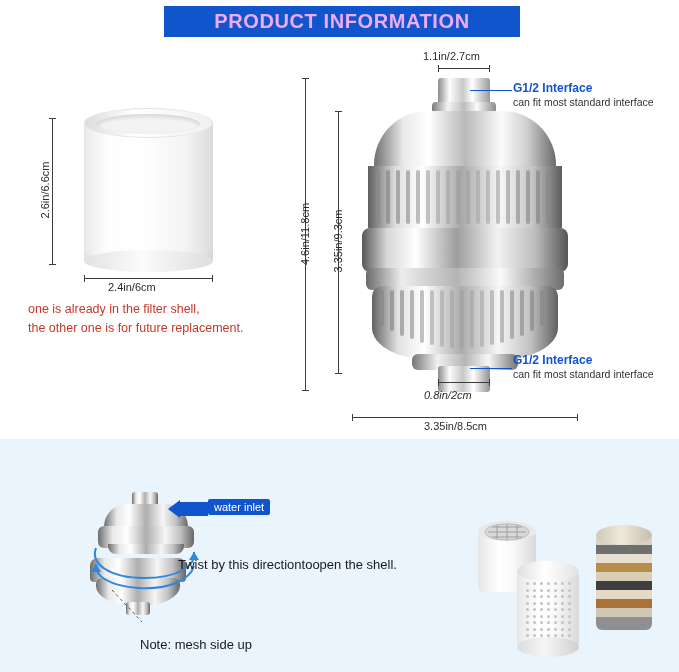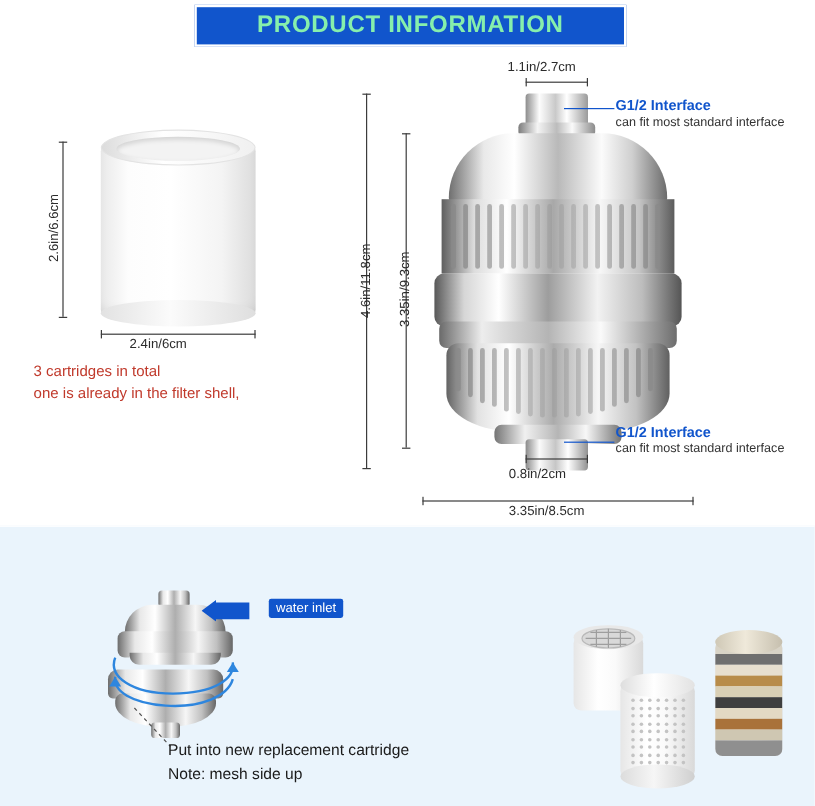--- a/index.html
+++ b/index.html
@@ -12,21 +12,21 @@
   }
   .root{position:relative;width:679px;height:672px;}
 
   
   .title-box{
     position:absolute;left:162px;top:4px;width:356px;height:31px;
     background:#1155cc;border:2px solid #ffffff;
     display:flex;align-items:center;justify-content:center;
   }
   .title-box .t{
-    color:#86efac;font-size:20px;font-weight:bold;letter-spacing:.6px;
+    color:#f0abfc;font-size:20px;font-weight:bold;letter-spacing:.6px;
   }
 
   
   .vline{position:absolute;width:1px;background:#3c3c3c;}
   .hline{position:absolute;height:1px;background:#3c3c3c;}
   .cap-h{position:absolute;height:7px;width:1px;background:#3c3c3c;}
   .cap-v{position:absolute;width:7px;height:1px;background:#3c3c3c;}
   .dim-label{position:absolute;font-size:11px;color:#2b2b2b;line-height:1.15;}
   .dim-vert{
     position:absolute;font-size:11px;color:#2b2b2b;
@@ -138,21 +138,21 @@
   .bshell{position:absolute;}
 
   
   .mini-chrome{
     position:absolute;
     background:linear-gradient(to right,#6d6d6d,#e8e8e8 15%,#ffffff 30%,#aeaeae 50%,#f6f6f6 70%,#c0c0c0 86%,#666666 100%);
   }
 
   .inlet-badge{
     position:absolute;background:#1155cc;color:#fff;font-size:11px;
-    padding:2px 6px;border-radius:2px;white-space:nowrap;margin-left:16px;
+    padding:2px 6px;border-radius:2px;white-space:nowrap;
   }
   .arrow-blue{position:absolute;}
   .btext{position:absolute;font-size:13px;color:#1a1a1a;line-height:1.35;}
 
   
   .wc{position:absolute;}
   .wc-body{
     position:absolute;left:0;top:0;width:100%;height:100%;
     background:linear-gradient(to right,#e6e6e6,#ffffff 35%,#fafafa 60%,#d9d9d9 100%);
     border-radius:6px;
@@ -192,22 +192,22 @@
   <div class="cap-v" style="left:49px;top:118px;"></div>
   <div class="cap-v" style="left:49px;top:264px;"></div>
   <div class="dim-vert" style="left:-5px;top:184px;width:100px;text-align:center;transform:rotate(-90deg);">2.6in/6.6cm</div>
 
   <div class="hline" style="left:84px;top:278px;width:129px;"></div>
   <div class="cap-h" style="left:84px;top:275px;"></div>
   <div class="cap-h" style="left:212px;top:275px;"></div>
   <div class="dim-label" style="left:108px;top:281px;">2.4in/6cm</div>
 
   <div class="red-note">
-    <div>3 cartridges in total</div>
     <div>one is already in the filter shell,</div>
+    <div>the other one is for future replacement.</div>
   </div>
 
   <div class="filter">
     <div class="chrome-top-nut"></div>
     <div class="chrome-nut-ring"></div>
     <div class="chrome-dome"></div>
     <div class="chrome-upper"></div>
     <div class="chrome-belt"></div>
     <div class="chrome-belt2"></div>
     <div class="chrome-lower"></div>
@@ -253,21 +253,21 @@
   </div>
 
   <div class="hline" style="left:438px;top:68px;width:52px;"></div>
   <div class="cap-h" style="left:438px;top:65px;"></div>
   <div class="cap-h" style="left:489px;top:65px;"></div>
   <div class="dim-label" style="left:423px;top:50px;">1.1in/2.7cm</div>
 
   <div class="hline" style="left:438px;top:382px;width:52px;"></div>
   <div class="cap-h" style="left:438px;top:379px;"></div>
   <div class="cap-h" style="left:489px;top:379px;"></div>
-  <div class="dim-label" style="left:424px;top:389px;">0.8in/2cm</div>
+  <div class="dim-label" style="left:424px;top:389px;font-style:italic;">0.8in/2cm</div>
 
   <div class="vline" style="left:338px;top:111px;height:262px;"></div>
   <div class="cap-v" style="left:335px;top:111px;"></div>
   <div class="cap-v" style="left:335px;top:373px;"></div>
   <div class="dim-vert" style="left:288px;top:235px;width:100px;text-align:center;transform:rotate(-90deg);">3.35in/9.3cm</div>
 
   <div class="vline" style="left:305px;top:78px;height:312px;"></div>
   <div class="cap-v" style="left:302px;top:78px;"></div>
   <div class="cap-v" style="left:302px;top:390px;"></div>
   <div class="dim-vert" style="left:255px;top:228px;width:100px;text-align:center;transform:rotate(-90deg);">4.6in/11.8cm</div>
@@ -313,21 +313,21 @@
     <path d="M10,28 C4,44 24,58 58,58 C92,58 110,46 108,32" fill="none" stroke="#2e86de" stroke-width="2"></path>
     <polygon points="108,32 103,40 113,40" fill="#2e86de"></polygon>
     <path d="M108,46 C104,60 82,70 52,68 C24,66 8,56 10,44" fill="none" stroke="#2e86de" stroke-width="2"></path>
     <polygon points="10,44 5,52 15,52" fill="#2e86de"></polygon>
   </svg>
 
   <svg style="position:absolute;left:110px;top:588px;" width="46" height="40" viewBox="0 0 46 40">
     <path d="M2,2 L32,34" stroke="#555" stroke-width="1" stroke-dasharray="3,3" fill="none"></path>
   </svg>
 
-  <div class="btext" style="left:140px;top:616px;">Put into new replacement cartridge</div>
+  <div class="btext" style="left:178px;top:556px;">Twist by this directiontoopen the shell.</div>
   <div class="btext" style="left:140px;top:636px;text-align:right;">Note: mesh side up</div>
 
   <div class="wc" style="left:478px;top:530px;width:58px;height:62px;">
     <div class="wc-body"></div>
     <div class="wc-top" style="background:#e8e8e8;"></div>
     <svg style="position:absolute;left:6px;top:-7px;" width="46" height="18" viewBox="0 0 46 18">
       <ellipse cx="23" cy="9" rx="22" ry="8" fill="#d9d9d9" stroke="#b9b9b9"></ellipse>
       <path d="M4,9 H42 M8,4 H38 M8,14 H38" stroke="#9e9e9e" stroke-width="1"></path>
       <path d="M13,2 V16 M23,1 V17 M33,2 V16" stroke="#9e9e9e" stroke-width="1"></path>
     </svg>

